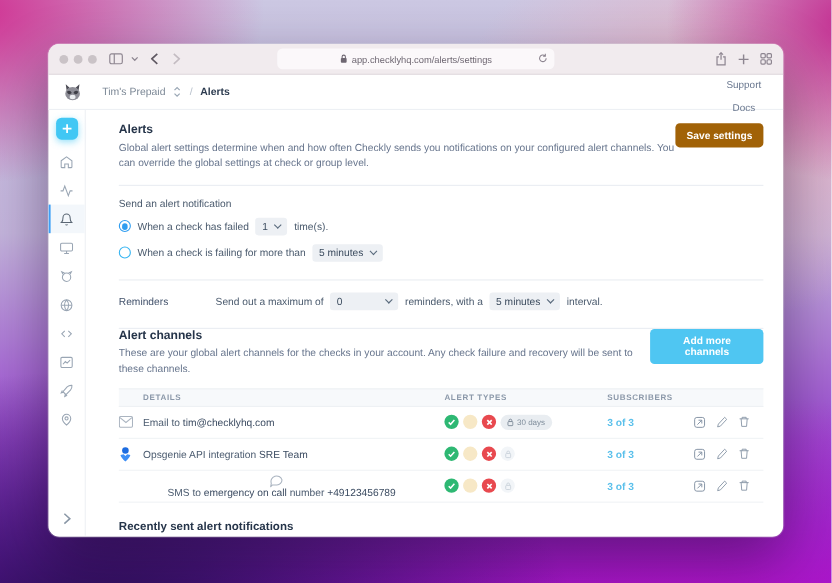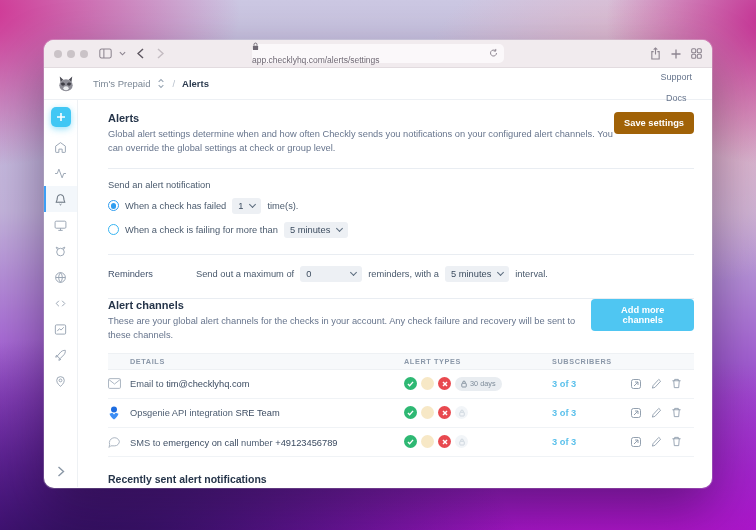--- a/index.html
+++ b/index.html
@@ -26,22 +26,22 @@
     display:flex; align-items:center; padding:0 10px; gap:7px;
     border-bottom:1px solid #e2dbdf;
   }
   .traffic { display:flex; gap:5px; margin-right:4px; }
   .dot { width:8px; height:8px; border-radius:50%; background:#cac3c7; }
   .tbico { display:flex; align-items:center; color:#8d8590; }
   .tbico.dim { color:#c4bcc2; }
   .urlbar {
     position:absolute; left:50%; top:4px; transform:translateX(-50%);
     width:252px; height:19px; background:#fbf8fa; border-radius:5px;
-    display:flex; justify-content:center; gap:4px;
-    color:#6e6772; font-size:8.5px;flex-direction:column;
+    display:flex; align-items:center; justify-content:center; gap:4px;
+    color:#6e6772; font-size:8.5px;
   }
   .urlbar .reload { position:absolute; right:6px; top:4px; color:#8d8590; }
   .tb-right { margin-left:auto; display:flex; gap:10px; align-items:center; }
   
   .appheader {
     height:32px; display:flex; align-items:center; gap:7px;
     padding:0 14px 0 12px; border-bottom:1px solid #edf0f4; background:#fff;
   }
   .acct { color:#7b8795; font-size:9.5px; margin-left:10px; }
   .updown { color:#9aa7b5; display:flex; }
@@ -472,21 +472,21 @@
             <span>
                 <svg width="11" height="11" viewBox="0 0 24 24" fill="none" stroke="currentColor" stroke-width="1.8">
                   <polyline points="3 6 21 6"></polyline>
                   <path d="M8 6V3h8v3M6 6l1.2 15h9.6L18 6"></path>
                 </svg>
               </span>
           </div>
         </div>
 
         <div class="trow">
-          <div class="c-details" style="display:flex;align-items:flex-end;padding-left:0;">
+          <div class="c-details" style="display:flex;align-items:center;padding-left:0;flex-direction:column;">
             <span class="rowico">
               <svg width="13" height="13" viewBox="0 0 24 24" fill="none" stroke="currentColor" stroke-width="1.8">
                   <path d="M21 11.5a8.5 8.5 0 0 1-8.5 8.5H5l-3 3 1-5.5A8.5 8.5 0 1 1 21 11.5z"></path>
                   <path d="M8 11.5h.01M12 11.5h.01M16 11.5h.01" stroke-width="2.2"></path>
                 </svg>
             </span>
             <span class="rtext"><span>SMS to </span><b>emergency on call</b><span> number </span><b>+49123456789</b></span>
           </div>
           <div class="c-types badges">
             <span class="b b-ok">

